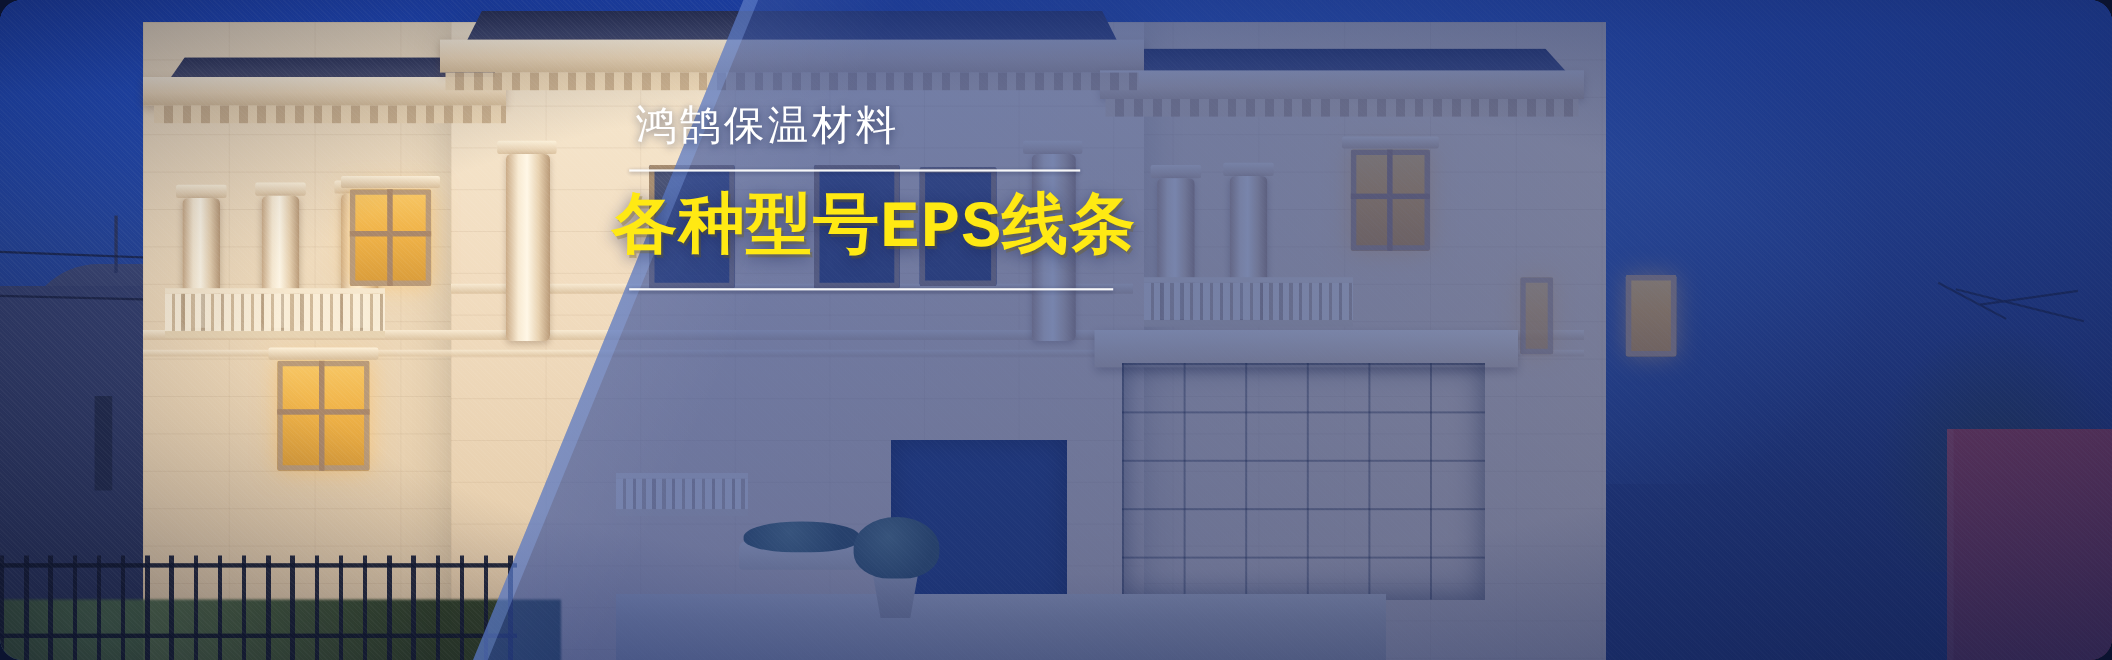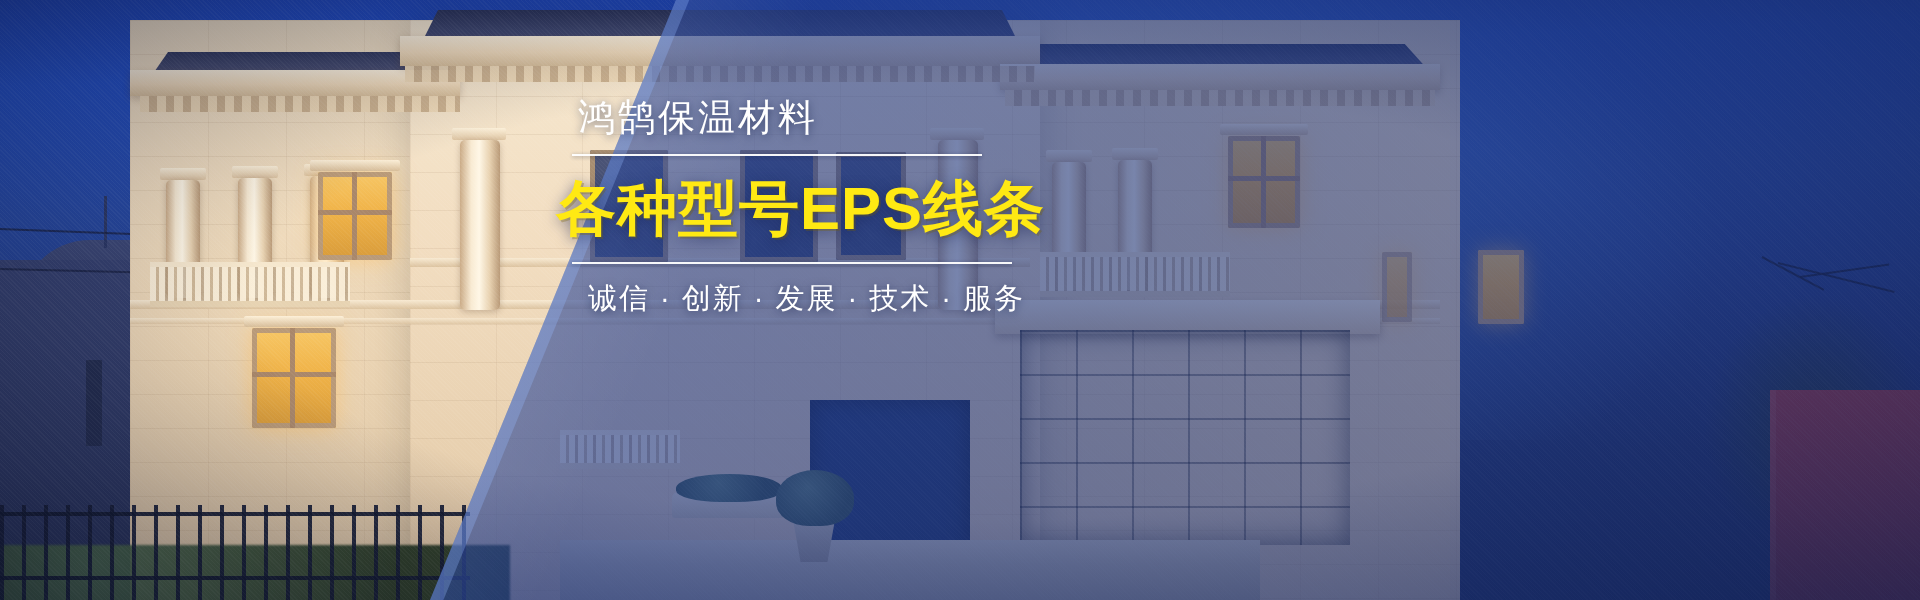--- a/index.html
+++ b/index.html
@@ -1,19 +1,20 @@
 <!DOCTYPE html>
 <html><head>
 <meta charset="utf-8">
 <style>
   html,body{margin:0;padding:0;background:#0b1330;}
   .banner{
     position:relative;width:1920px;height:600px;overflow:hidden;
-    font-family:Liberation Sans, sans-serif;
+    font-family:Liberation Mono, monospace;
     background:#1a3a8f;
+    border-radius:20px;
   }
 
   
   .photo{position:absolute;inset:0;overflow:hidden;}
 
   
   .sky{
     position:absolute;left:0;top:0;width:1920px;height:600px;
     background:linear-gradient(178deg,#1f44b4 0%,#2450c4 14%,#27489f 34%,#23397d 55%,#1d2c5e 75%,#172murky 100%);
     background:linear-gradient(178deg,#2048bd 0%,#2450c4 13%,#27489f 33%,#22387b 55%,#1c2b5c 76%,#16224a 100%);
@@ -371,16 +372,15 @@
     <div class="brand">鸿鹄保温材料</div>
 
     <div class="rule"></div>
 
     <div class="headline">
       <span class="hl">各种型号EPS线条</span>
     </div>
 
     <div class="rule bottom"></div>
 
-    <div class="tagline">诚信 · 创新 · 发展 · 技术 · 服务</div>
   </div>
 
 </div>
 
 </body></html>

